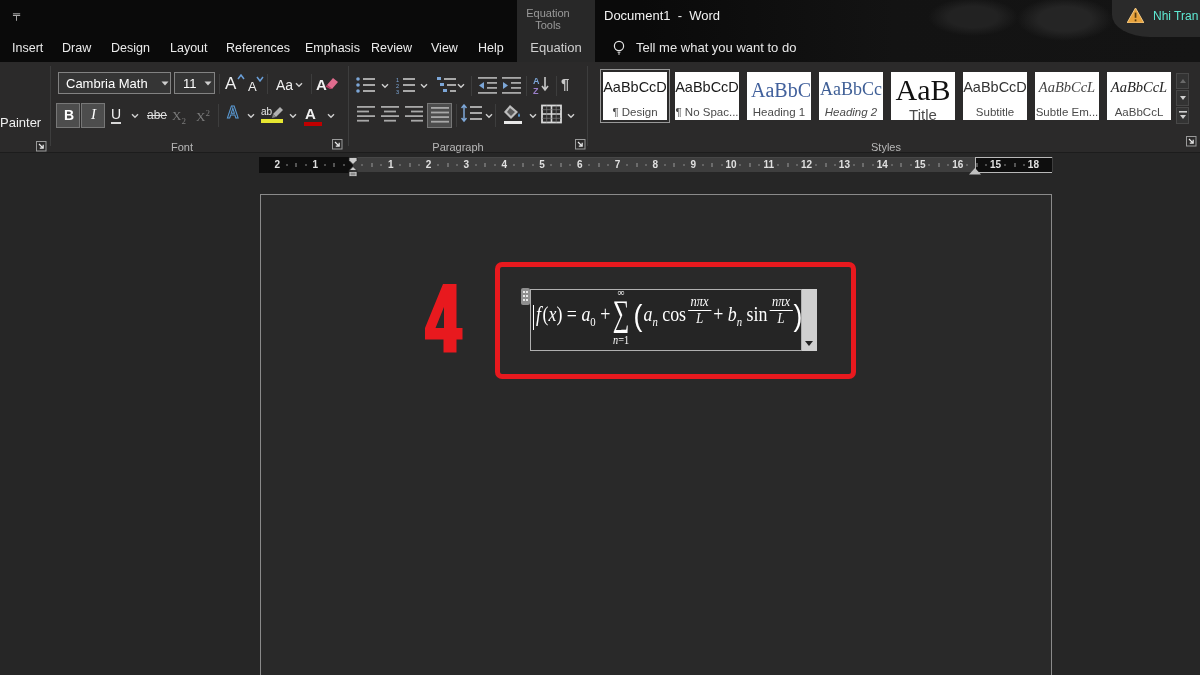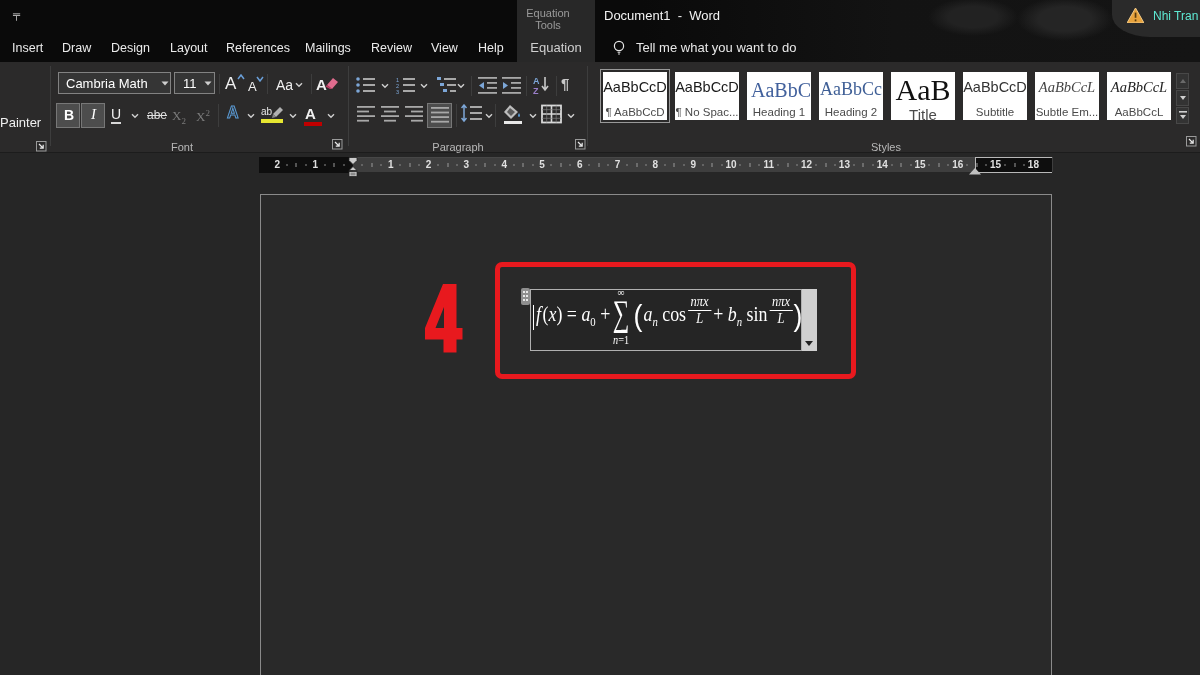--- a/index.html
+++ b/index.html
@@ -70,21 +70,21 @@
 <div id="stage">
   <div class="abs" id="titlebar">
     <div class="abs" id="tex1"></div>
     <div class="abs" id="tex2"></div>
     <div class="abs" id="qat">╤</div>
     <div class="abs menu" style="left:12px">Insert</div>
     <div class="abs menu" style="left:62px">Draw</div>
     <div class="abs menu" style="left:111px">Design</div>
     <div class="abs menu" style="left:170px">Layout</div>
     <div class="abs menu" style="left:226px">References</div>
-    <div class="abs menu" style="left:305px">Mailings</div>
+    <div class="abs menu" style="left:305px">Emphasis</div>
     <div class="abs menu" style="left:371px">Review</div>
     <div class="abs menu" style="left:431px">View</div>
     <div class="abs menu" style="left:478px">Help</div>
     <div class="abs" id="eqtools-tab"></div>
     <div class="abs" id="eqtools-lab">Equation Tools</div>
     <div class="abs" id="eqtab-lab">Equation</div>
     <div class="abs" id="doctitle">Document1&nbsp;&nbsp;-&nbsp;&nbsp;Word</div>
     <svg class="abs" style="left:610px; top:39px;" width="18" height="18" viewBox="0 0 18 18">
       <circle cx="9" cy="7" r="4.6" fill="none" stroke="#e8e8e8" stroke-width="1.2"></circle>
       <path d="M7.2 11.5 L10.8 11.5 M7.6 13.3 L10.4 13.3 M8.1 15 L9.9 15" stroke="#e8e8e8" stroke-width="1.1"></path>
@@ -275,33 +275,33 @@
         <svg width="21" height="20" style="position: absolute; left: 541px; top: 42px;">
           <rect x="1" y="1.5" width="19" height="17" fill="none" stroke="#d8d8d8" stroke-width="1.8"></rect>
           <path d="M10.5 1.5 L10.5 18.5 M1 10 L20 10" stroke="#d8d8d8" stroke-width="1.6"></path>
           <path d="M5.7 1.5 L5.7 18.5 M15.2 1.5 L15.2 18.5 M1 5.7 L20 5.7 M1 14.3 L20 14.3" stroke="#808080" stroke-width="0.7"></path>
         </svg>
         <svg width="8" height="6" style="position: absolute; left: 567px; top: 51px;">
           <path d="M1 1.2 L4 4.2 L7 1.2" fill="none" stroke="#cfcfcf" stroke-width="1.4"></path>
         </svg>
         <div class="" style="position: absolute; left: 603px; top: 10px; width: 64px; height: 48px; background: rgb(255, 255, 255); overflow: hidden; outline: rgb(153, 153, 153) solid 1px; outline-offset: 2px;">
           <div style="position:absolute;left:0;top:7px;width:64px;text-align:center;white-space:nowrap;font:14.5px 'Liberation Sans';color:#1a1a1a;">AaBbCcD</div>
-          <div style="position:absolute;left:0;top:34px;width:64px;text-align:center;font-size:11.5px;color:#4a4a4a;white-space:nowrap;">¶ AaBbCcD</div>
+          <div style="position:absolute;left:0;top:34px;width:64px;text-align:center;font-size:11.5px;color:#4a4a4a;white-space:nowrap;">¶ Design</div>
         </div>
         <div class="" style="position: absolute; left: 675px; top: 10px; width: 64px; height: 48px; background: rgb(255, 255, 255); overflow: hidden;">
           <div style="position:absolute;left:0;top:7px;width:64px;text-align:center;white-space:nowrap;font:14.5px 'Liberation Sans';color:#1a1a1a;">AaBbCcD</div>
           <div style="position:absolute;left:0;top:34px;width:64px;text-align:center;font-size:11.5px;color:#4a4a4a;white-space:nowrap;">¶ No Spac...</div>
         </div>
         <div class="" style="position: absolute; left: 747px; top: 10px; width: 64px; height: 48px; background: rgb(255, 255, 255); overflow: hidden;">
           <div style="position:absolute;left:4px;top:7px;width:64px;text-align:center;white-space:nowrap;font:20px 'Liberation Serif';color:#41609c;">AaBbC(</div>
           <div style="position:absolute;left:0;top:34px;width:64px;text-align:center;font-size:11.5px;color:#4a4a4a;white-space:nowrap;">Heading 1</div>
         </div>
         <div class="" style="position: absolute; left: 819px; top: 10px; width: 64px; height: 48px; background: rgb(255, 255, 255); overflow: hidden;">
           <div style="position:absolute;left:0;top:7px;width:64px;text-align:center;white-space:nowrap;font:18px 'Liberation Serif';color:#3f5f96;">AaBbCc</div>
-          <div style="position:absolute;left:0;top:34px;width:64px;text-align:center;font-size:11.5px;color:#4a4a4a;white-space:nowrap;">Heading 2</div>
+          <div style="position:absolute;left:0;top:34px;width:64px;text-align:center;font-size:11.5px;color:#4a4a4a;white-space:nowrap;font-style:italic;">Heading 2</div>
         </div>
         <div class="" style="position: absolute; left: 891px; top: 10px; width: 64px; height: 48px; background: rgb(255, 255, 255); overflow: hidden;">
           <div style="position:absolute;left:0;top:1px;width:64px;text-align:center;white-space:nowrap;font:30px 'Liberation Serif';color:#111;">AaB</div>
           <div style="position:absolute;left:0;top:34px;width:64px;text-align:center;font-size:15px;color:#4a4a4a;white-space:nowrap;">Title</div>
         </div>
         <div class="" style="position: absolute; left: 963px; top: 10px; width: 64px; height: 48px; background: rgb(255, 255, 255); overflow: hidden;">
           <div style="position:absolute;left:0;top:7px;width:64px;text-align:center;white-space:nowrap;font:14.5px 'Liberation Sans';color:#333;">AaBbCcD</div>
           <div style="position:absolute;left:0;top:34px;width:64px;text-align:center;font-size:11.5px;color:#4a4a4a;white-space:nowrap;">Subtitle</div>
         </div>
         <div class="" style="position: absolute; left: 1035px; top: 10px; width: 64px; height: 48px; background: rgb(255, 255, 255); overflow: hidden;">

